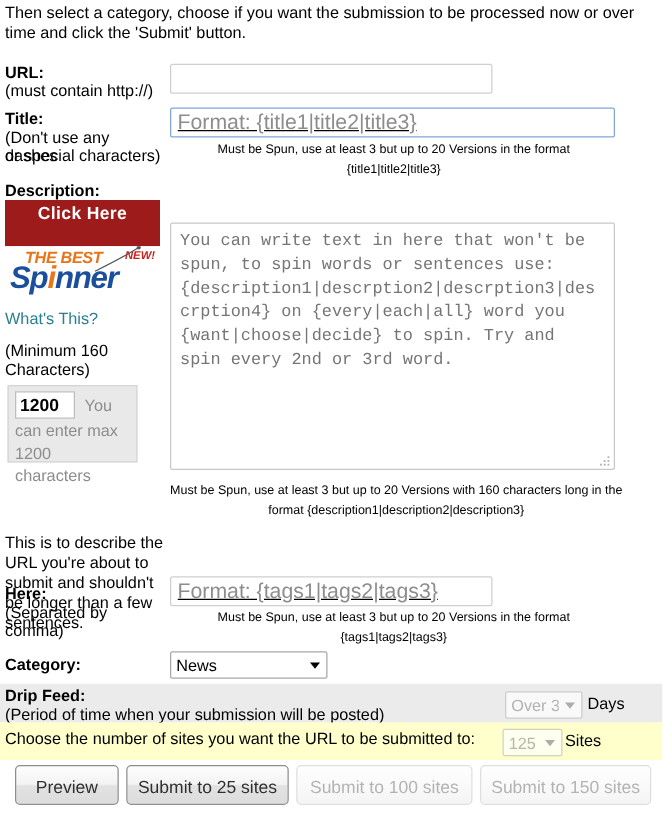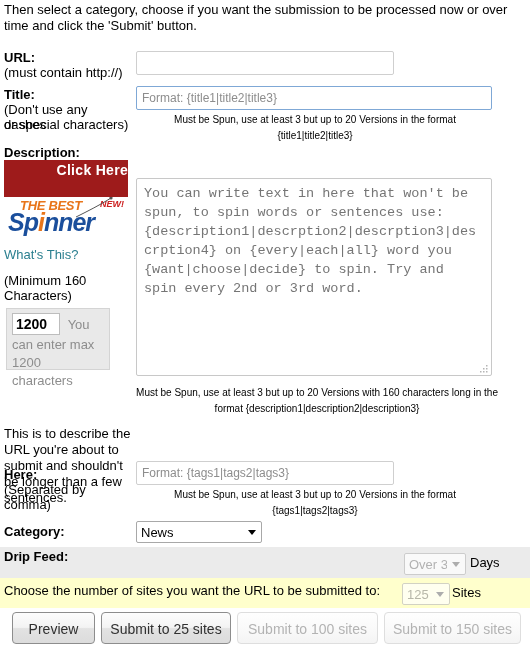--- a/index.html
+++ b/index.html
@@ -38,26 +38,27 @@
     line-height: 15px;
   }
   .left-col { left: 4px; width: 128px; }
 
   
   .txt-input {
     box-sizing: border-box;
     height: 24px;
     padding: 2px 5px;
     font-family: "Liberation Sans", sans-serif;
-    font-size: 12px;
+    font-size: 17px;
     color: #000;
     background: #ffffff;
     border: 1px solid #cfcfcf;
     border-radius: 2px;
     outline: none;
+    text-decoration: underline;
   }
   .txt-input::placeholder { color: #8d8d8d; opacity: 1; }
   .txt-input.focused {
     border: 1px solid #7fa8d6;
   }
 
   
   .hint {
     font-size: 10px;
     line-height: 16px;
@@ -74,21 +75,21 @@
     background: #ffffff;
     cursor: pointer;
   }
   #spinner-banner .top {
     height: 37px;
     background: #9e1b1b;
     color: #ffffff;
     font-weight: bold;
     font-size: 14px;
     line-height: 17px;
-    text-align: right;
+    text-align: center;
     padding-top: 2px;
     box-sizing: border-box;
     letter-spacing: .3px;
   }
   #spinner-banner .bottom {
     height: 41px;
     background: #ffffff;
     position: relative;
   }
   #spinner-banner .best {
@@ -326,20 +327,21 @@
 <div class="sel-wrap" style="left:136px; top:521px;">
   <select class="sel" id="category-select" style="width:126px;">
     <option>News</option>
   </select>
   <span class="arrow"></span>
 </div>
 
 <div class="abs" id="drip-band"></div>
 <div class="abs" id="drip-label">
   <div class="label-strong">Drip Feed:</div>
+  <div class="label-note">(Period of time when your submission will be posted)</div>
 </div>
 <div class="sel-wrap disabled" style="left:404px; top:553px;">
   <select class="sel disabled" id="drip-select" style="width:62px;" disabled="">
     <option>Over 3</option>
   </select>
   <span class="arrow"></span>
 </div>
 <div class="abs" id="days-word">Days</div>
 
 <div class="abs" id="sites-band"></div>

